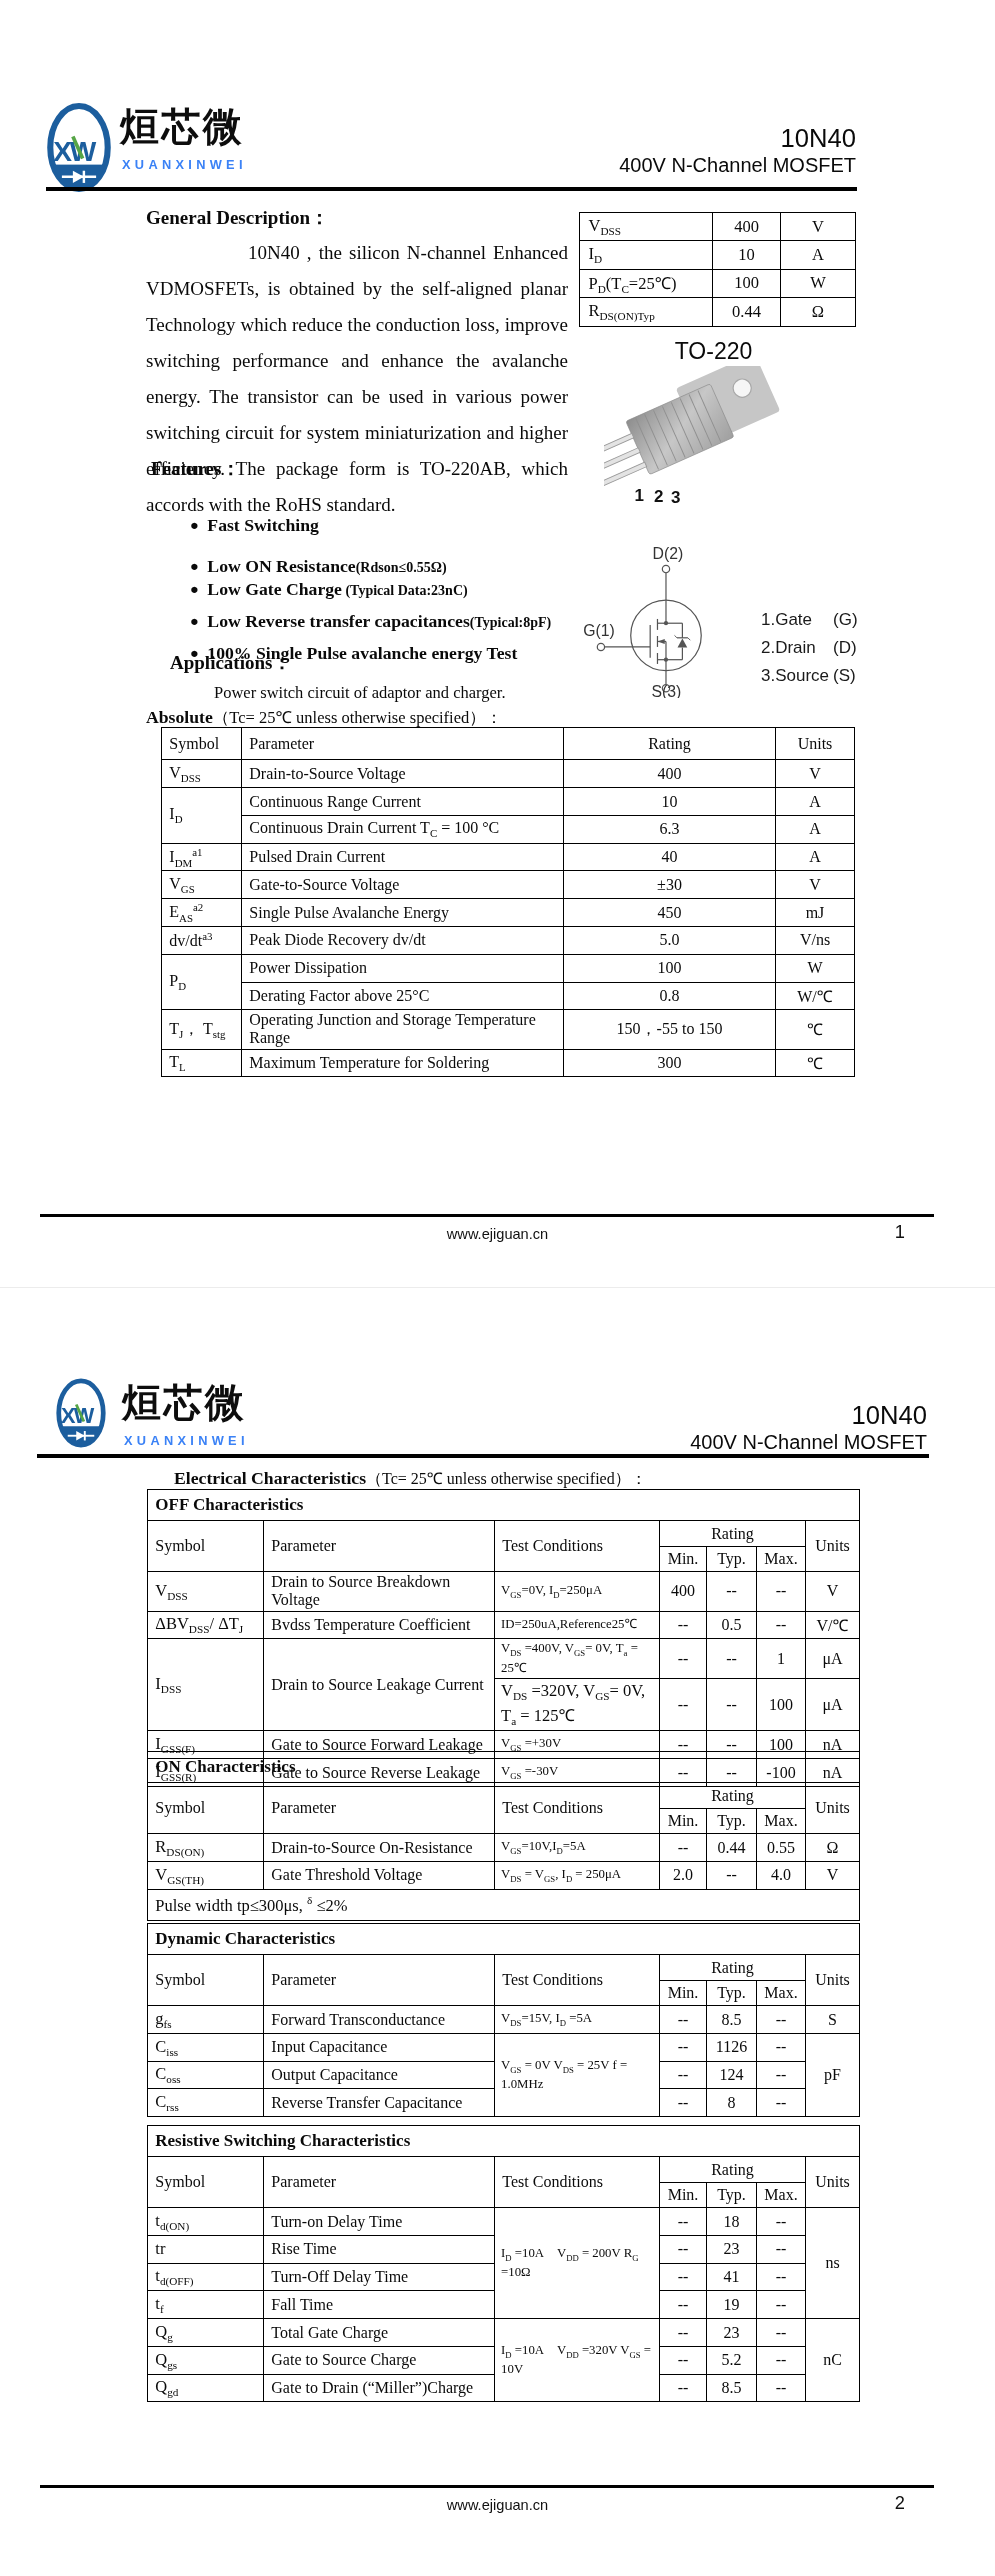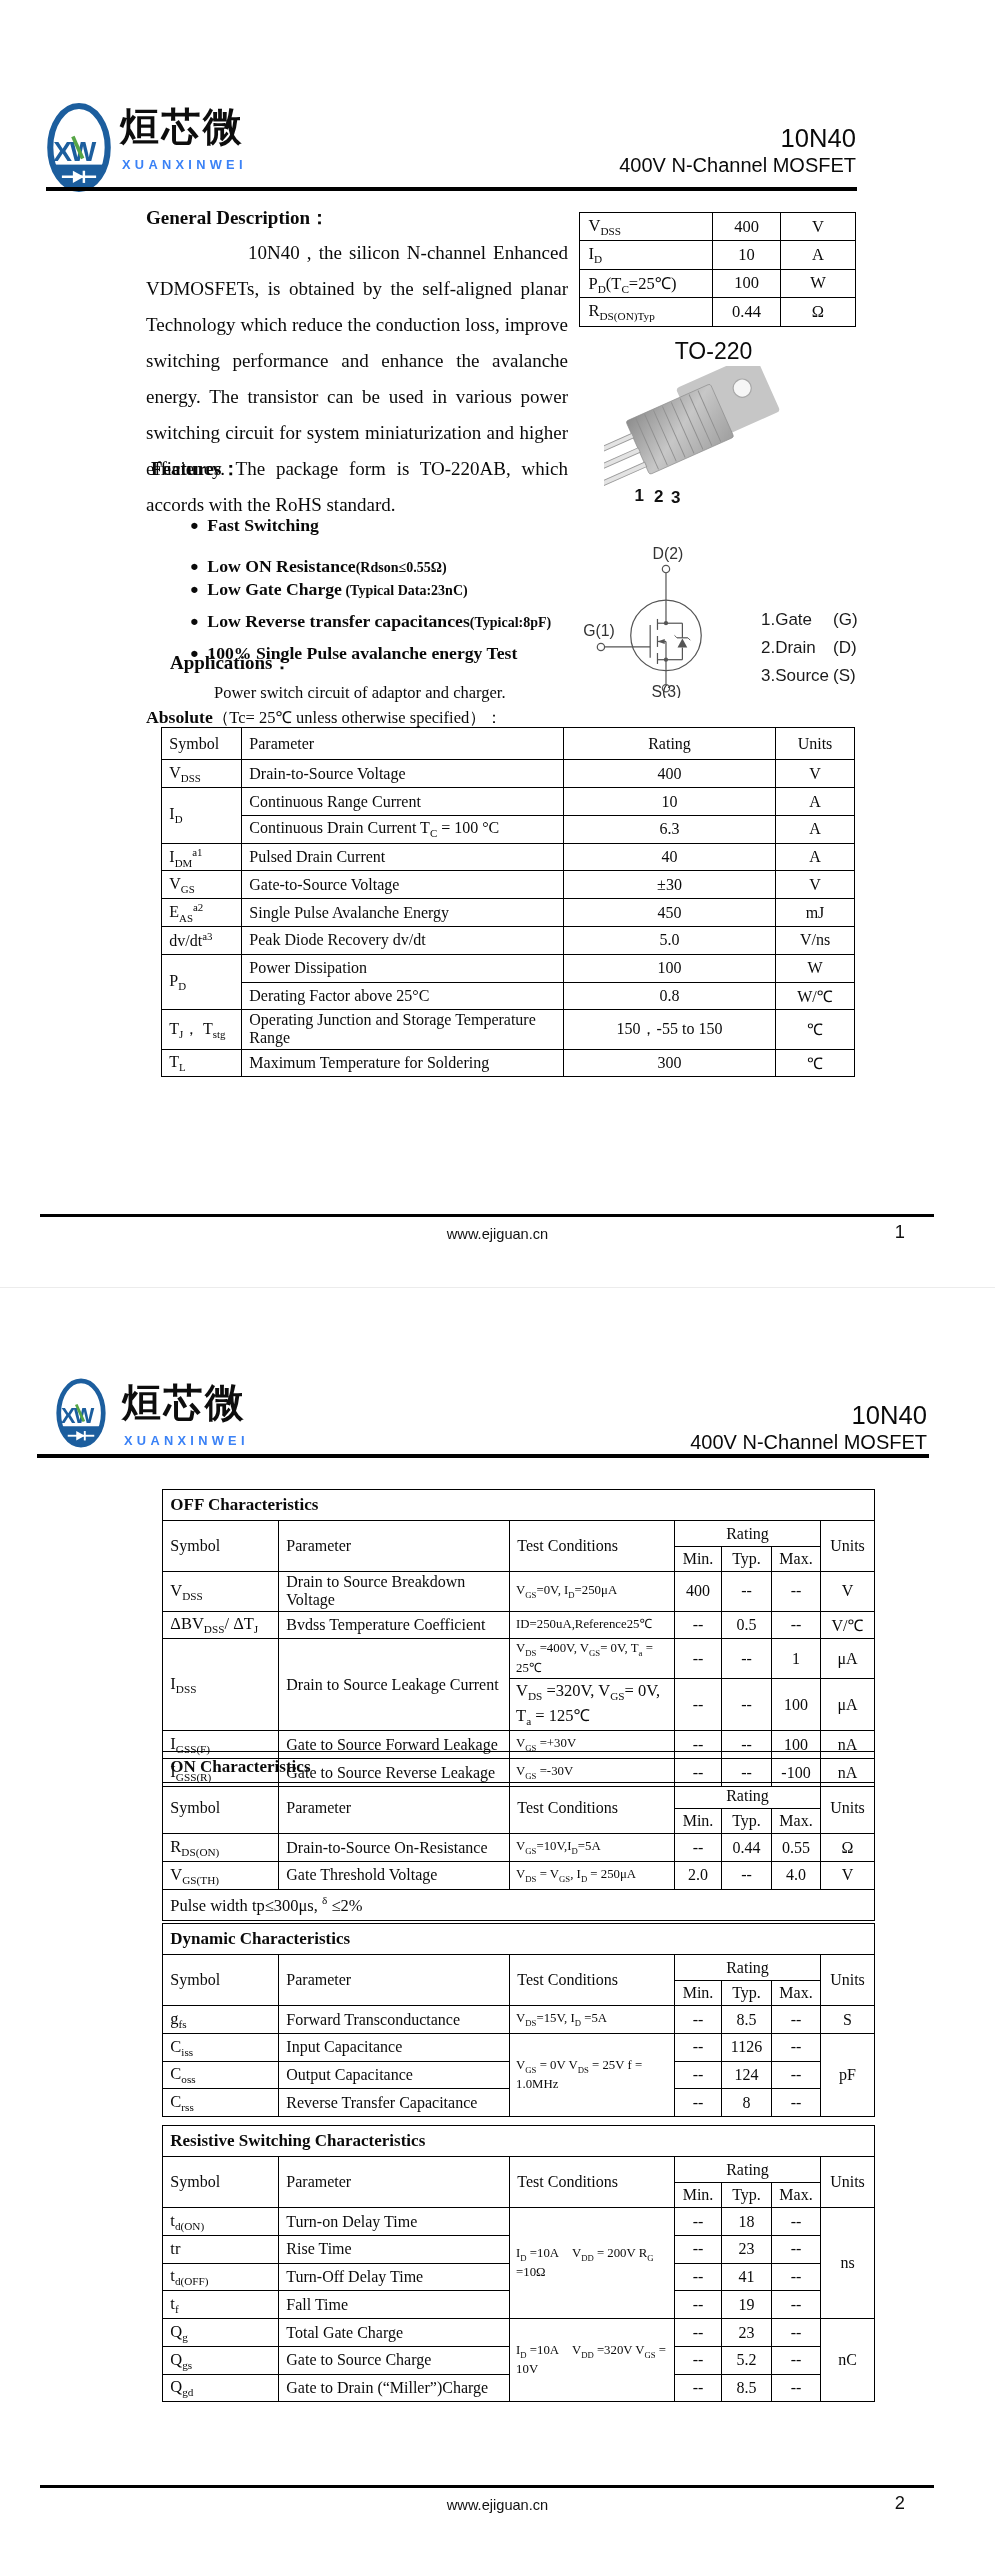--- a/index.html
+++ b/index.html
@@ -64,21 +64,21 @@
   table.abs th,table.abs td{border:1.2px solid #000;font-size:16px;text-align:center;padding:1.2px 4.9px;}
   table.abs th{height:29px;font-weight:400;}
   table.abs td{height:24.4px;}
   table.abs col.c1{width:80px;} table.abs col.c2{width:322px;} table.abs col.c3{width:212px;} table.abs col.c4{width:79px;}
   table.abs .al{text-align:left;padding-left:7.3px;}
   sub{font-size:68%;} sup{font-size:68%;}
 
   
   .elec-title{position:absolute;left:174px;top:179px;font-size:16px;}
   .elec-title b{font-size:17.7px;}
-  table.spec{position:absolute;left:162px;border-collapse:collapse;table-layout:fixed;border:1.8px solid #000;}
+  table.spec{position:absolute;left:147px;border-collapse:collapse;table-layout:fixed;border:1.8px solid #000;}
   #t-off{top:201px;} #t-on{top:463px;} #t-dyn{top:635px;} #t-res{top:837px;}
   table.spec col.c1{width:116px;} table.spec col.c2{width:231px;} table.spec col.c3{width:165px;}
   table.spec col.c4{width:47px;} table.spec col.c5{width:50px;} table.spec col.c6{width:49px;} table.spec col.c7{width:54px;}
   table.spec th,table.spec td{border:1.2px solid #000;padding:1.2px 3.7px;font-size:16px;text-align:center;vertical-align:middle;}
   table.spec tr.sec td{height:28px;text-align:left;font-weight:bold;font-size:17px;padding-left:7.3px;border-bottom:1.8px solid #000;}
   table.spec th{font-weight:400;height:22px;}
   table.spec th.hl{text-align:left;padding-left:7.3px;}
   table.spec td{height:24.4px;}
   table.spec .al{text-align:left;padding-left:7.3px;}
   table.spec tbody td:nth-child(1){font-size:16.5px;}
@@ -362,20 +362,21 @@
     <div class="logo-cn">烜芯微</div>
     <div class="logo-en">XUANXINWEI</div>
   </div>
 
   <div class="head-right">
     <div class="part-no">10N40</div>
     <div class="part-sub">400V N-Channel MOSFET</div>
   </div>
   <div class="rule"></div>
 
+  <div class="elec-title"><b>Electrical Characteristics</b><span>（Tc= 25℃  unless otherwise specified）：</span></div>
 
   <table class="spec" id="t-off">
     <colgroup>
         <col class="c1">
         <col class="c2">
         <col class="c3">
         <col class="c4">
         <col class="c5">
         <col class="c6">
         <col class="c7">

